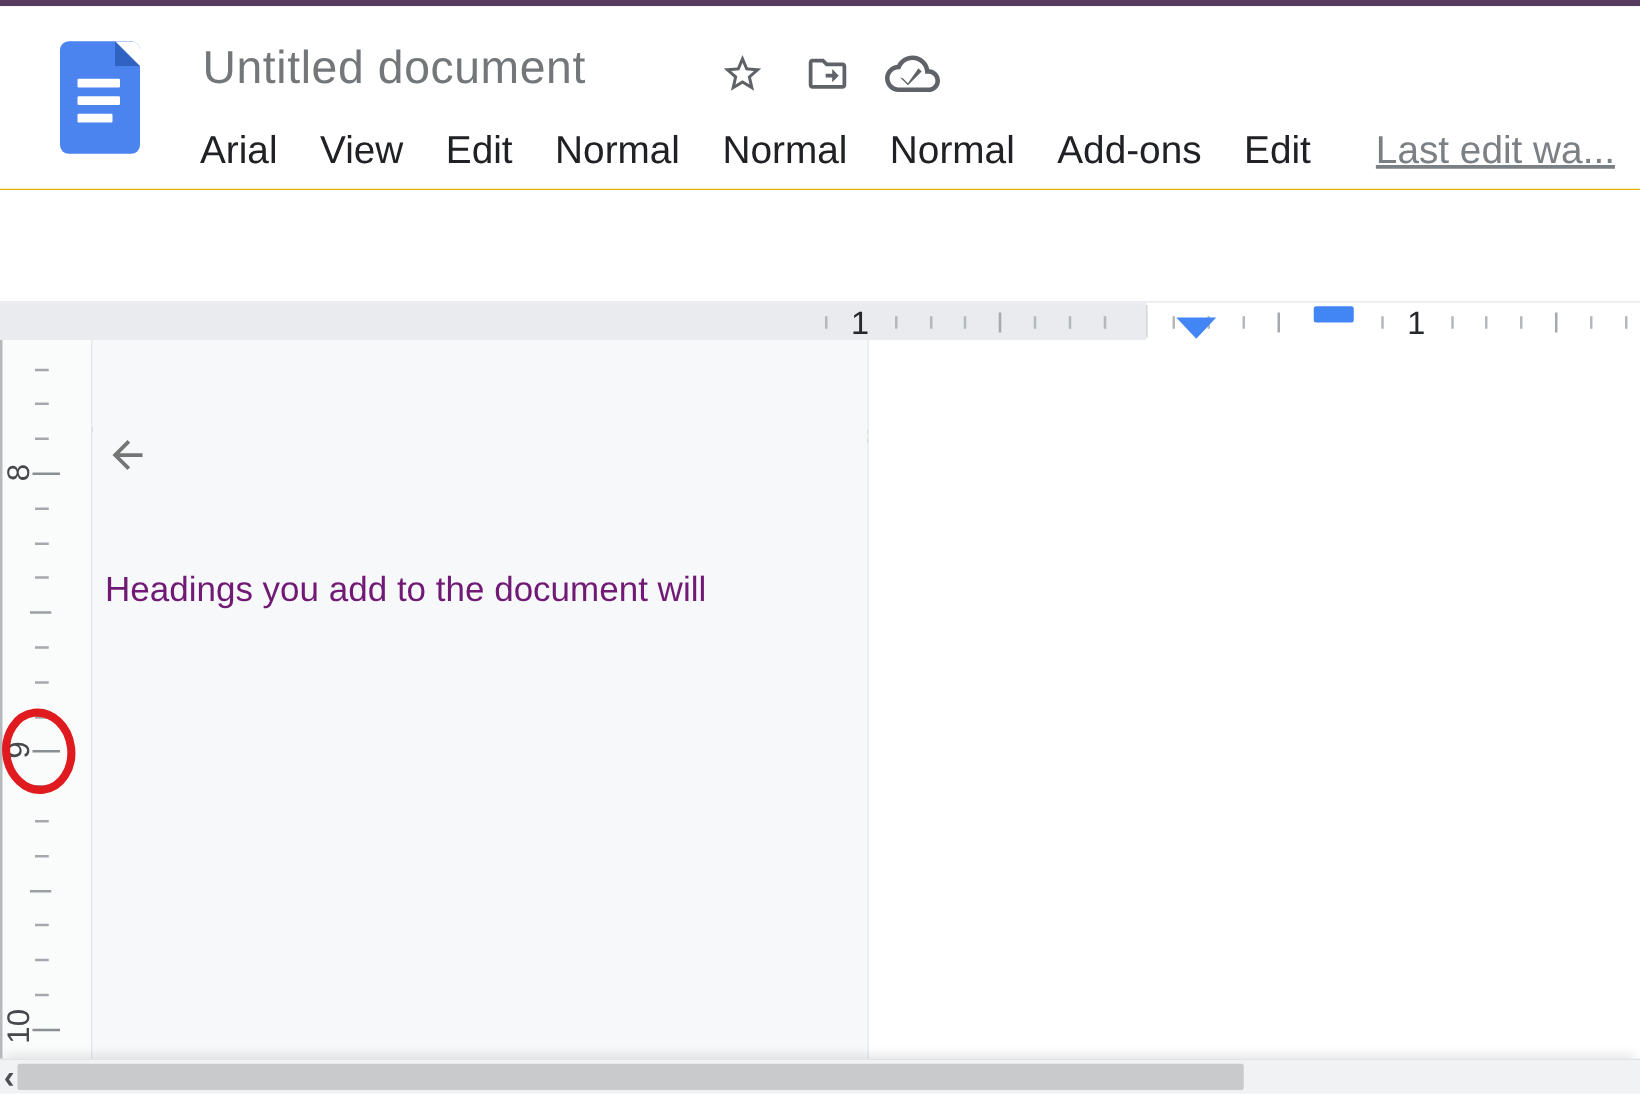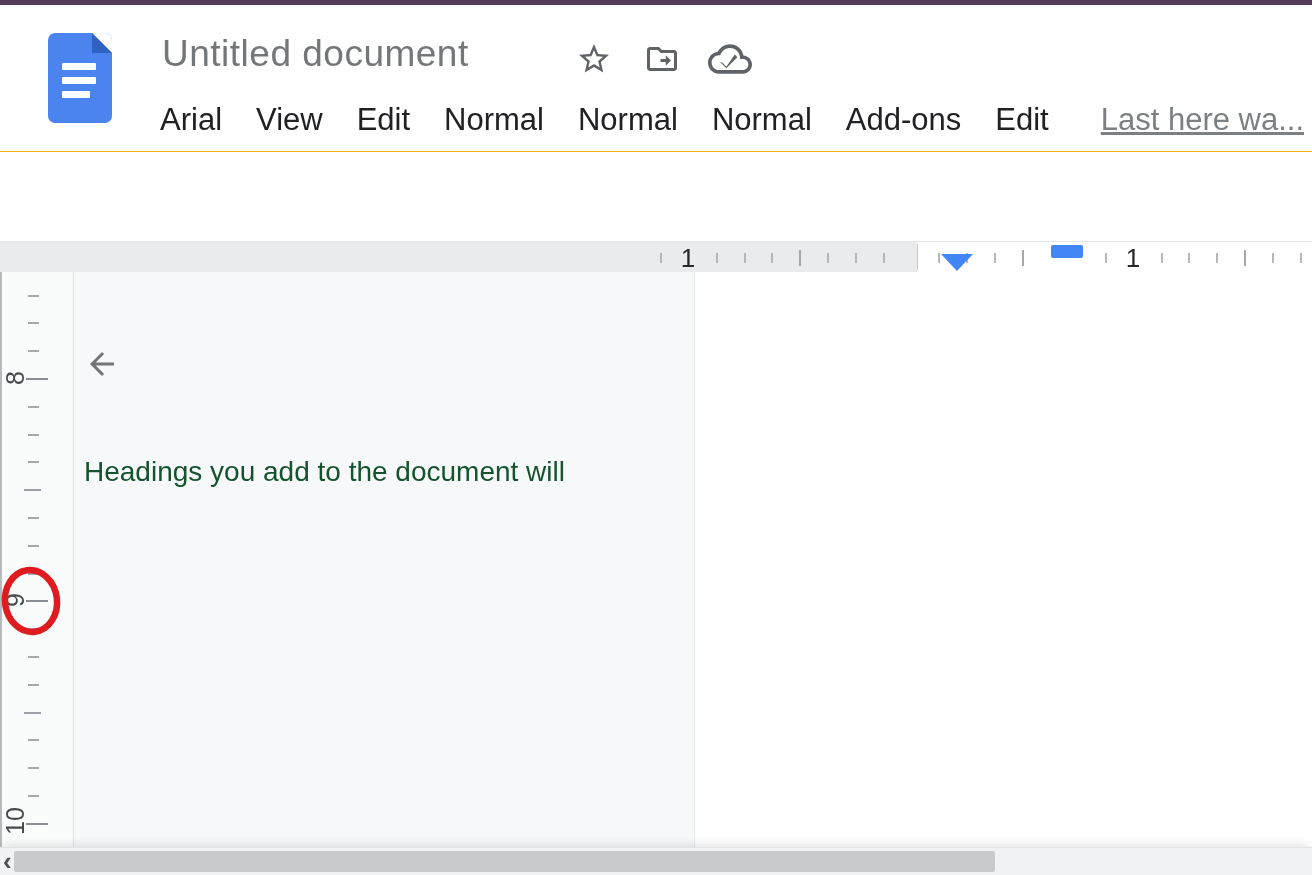--- a/index.html
+++ b/index.html
@@ -52,21 +52,21 @@
   .v-ruler{position:absolute;left:0;top:0;width:74px;height:575px;background:#fafbfb;border-right:1px solid #dee0e2;border-left:2px solid #b6babd;box-sizing:border-box;}
   .vtick{position:absolute;left:26px;width:11px;height:2px;background:#a5a9ad;}
   .vtick.med{left:22px;width:17px;background:#9aa0a6;}
   .vtick.long{left:24px;width:22px;background:#8a8f94;}
   .v-label{position:absolute;left:0;width:26px;height:26px;line-height:26px;text-align:center;font-size:25px;color:#46494c;transform:rotate(-90deg);}
   .red-circle{position:absolute;left:-3px;top:292px;z-index:8;}
 
   .outline-panel{position:absolute;left:74px;top:0;width:620px;height:575px;background:#f7f8f9;}
   .back-arrow{position:absolute;left:10px;top:74px;width:36px;height:36px;}
   .back-arrow svg{width:36px;height:36px;fill:#757575;}
-  .outline-hint{position:absolute;left:10px;top:180px;font-size:28px;line-height:40px;color:#14532d;white-space:nowrap;text-align:center;}
+  .outline-hint{position:absolute;left:10px;top:180px;font-size:28px;line-height:40px;color:#701a75;white-space:nowrap;text-align:center;}
 
   .page{position:absolute;left:694px;top:0;width:618px;height:575px;background:#fff;border-left:1px solid #e4e6e8;box-sizing:border-box;}
 
   
   .scrollbar{position:absolute;left:0;top:847px;width:1312px;height:28px;background:#f1f2f3;border-top:1px solid #e2e3e5;box-shadow:0 -7px 9px -4px rgba(0,0,0,0.10);}
   .sb-arrow{position:absolute;left:3px;top:0px;font-size:26px;line-height:27px;color:#4d5156;font-weight:bold;}
   .sb-thumb{position:absolute;left:14px;top:3px;width:981px;height:21px;background:#c9cacc;border-radius:2px;}
 </style>
 </head>
 <body>
@@ -104,21 +104,21 @@
 
     <nav class="menubar">
       <span class="menu-item">Arial</span>
       <span class="menu-item">View</span>
       <span class="menu-item">Edit</span>
       <span class="menu-item">Normal</span>
       <span class="menu-item">Normal</span>
       <span class="menu-item">Normal</span>
       <span class="menu-item">Add-ons</span>
       <span class="menu-item">Edit</span>
-      <span class="menu-item last-edit">Last here wa...</span>
+      <span class="menu-item last-edit">Last edit wa...</span>
     </nav>
   </div>
 
   <div class="toolbar">
     <div class="tbtn" style="left:55px;">
       <svg viewBox="0 0 24 24">
           <path d="M12.5 8c-2.65 0-5.05.99-6.9 2.6L2 7v9h9l-3.62-3.62c1.39-1.16 3.16-1.88 5.12-1.88 3.54 0 6.55 2.31 7.6 5.5l2.37-.78C21.08 11.03 17.15 8 12.5 8z"></path>
         </svg>
     </div>
     <div class="tbtn" style="left:98px;">

